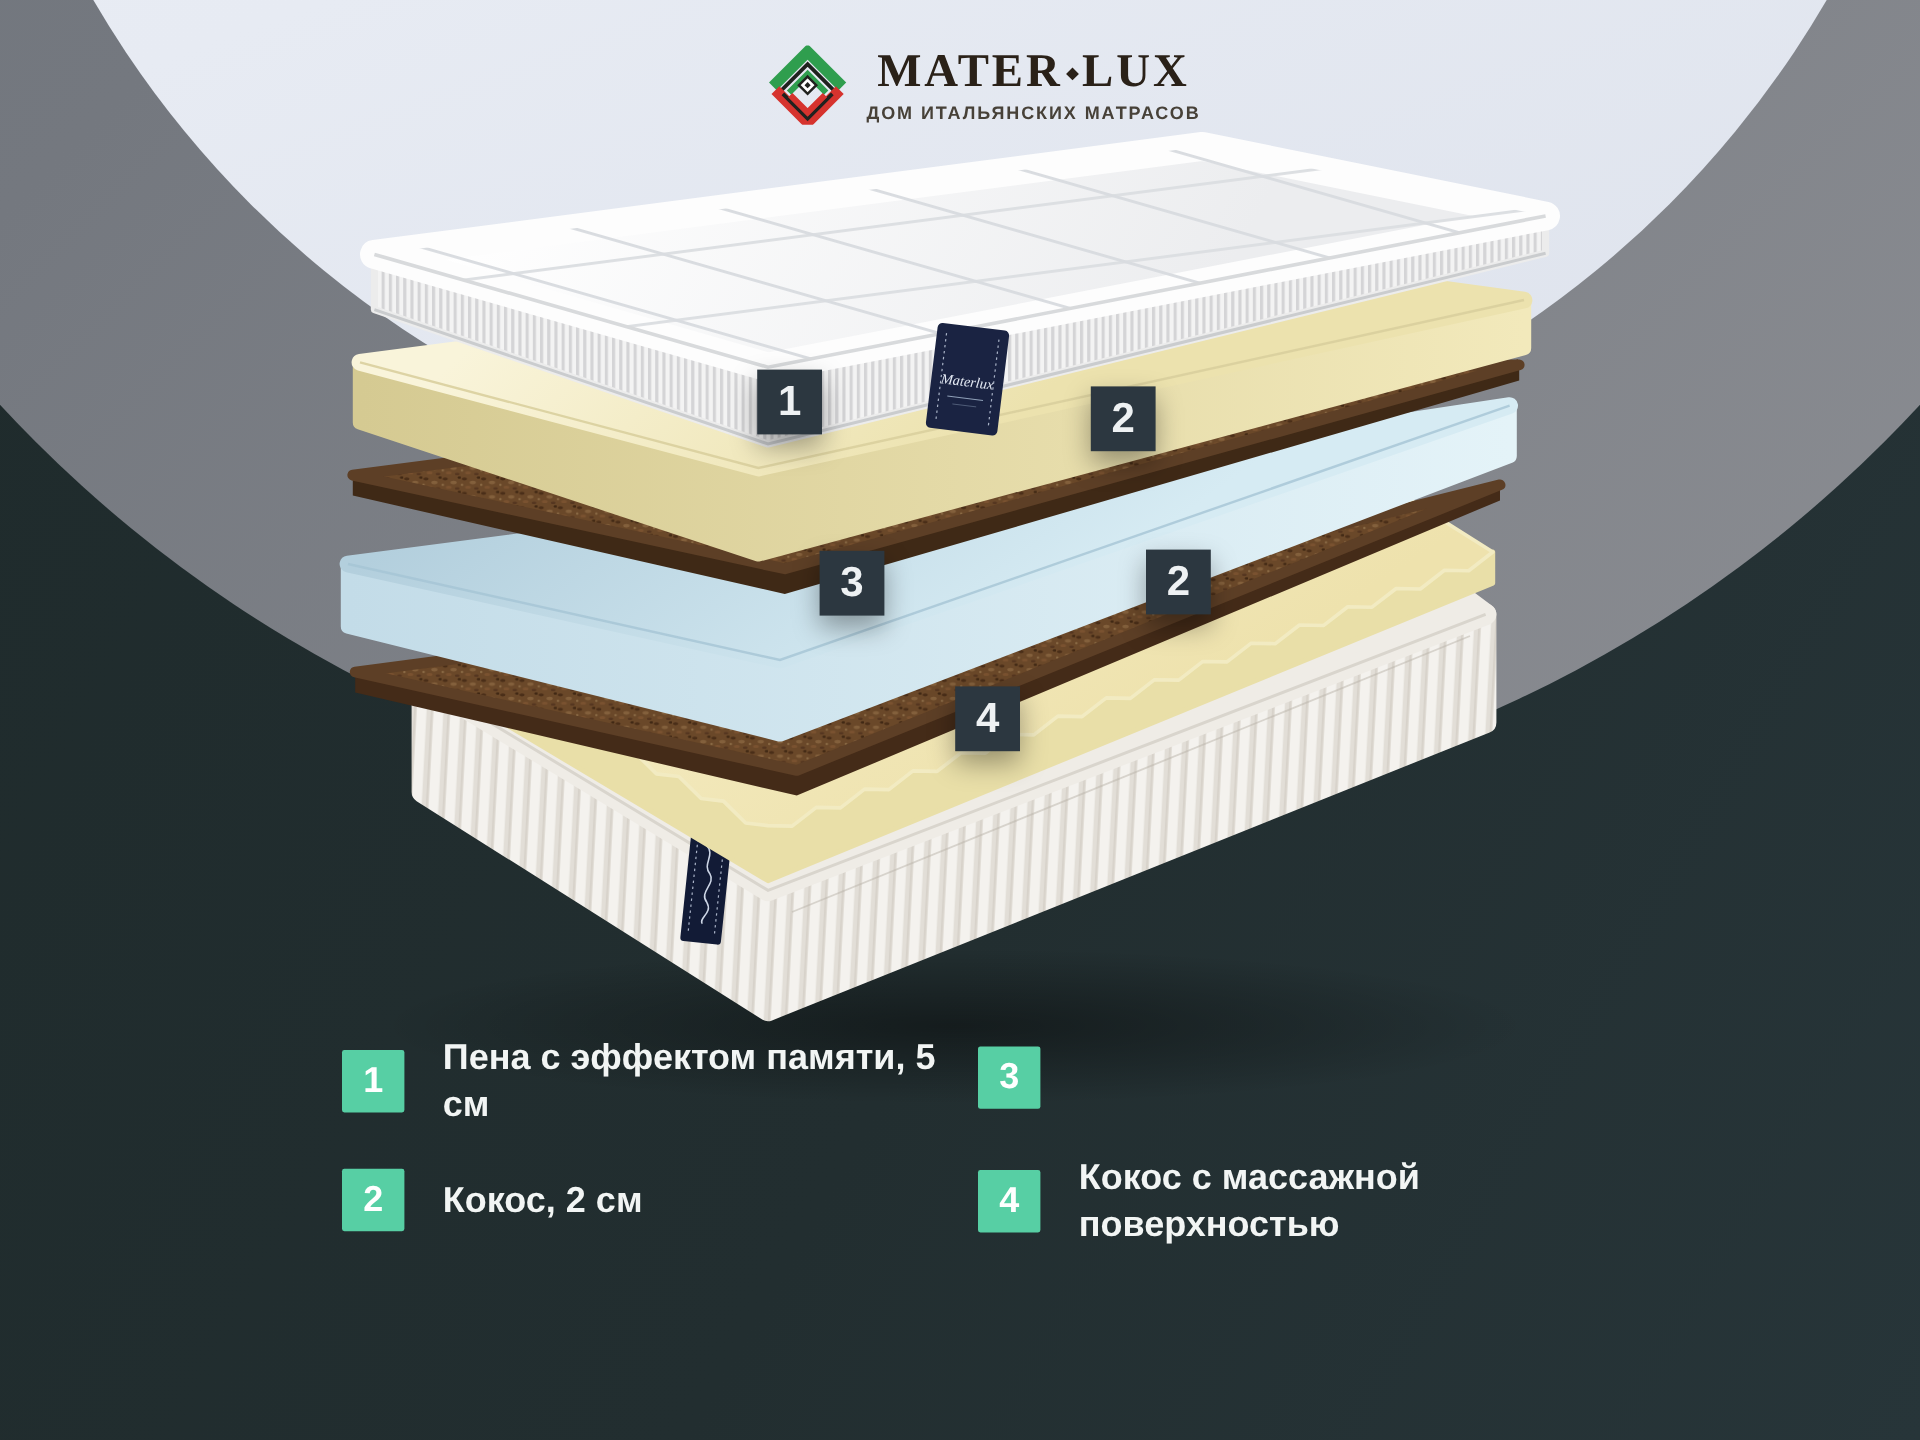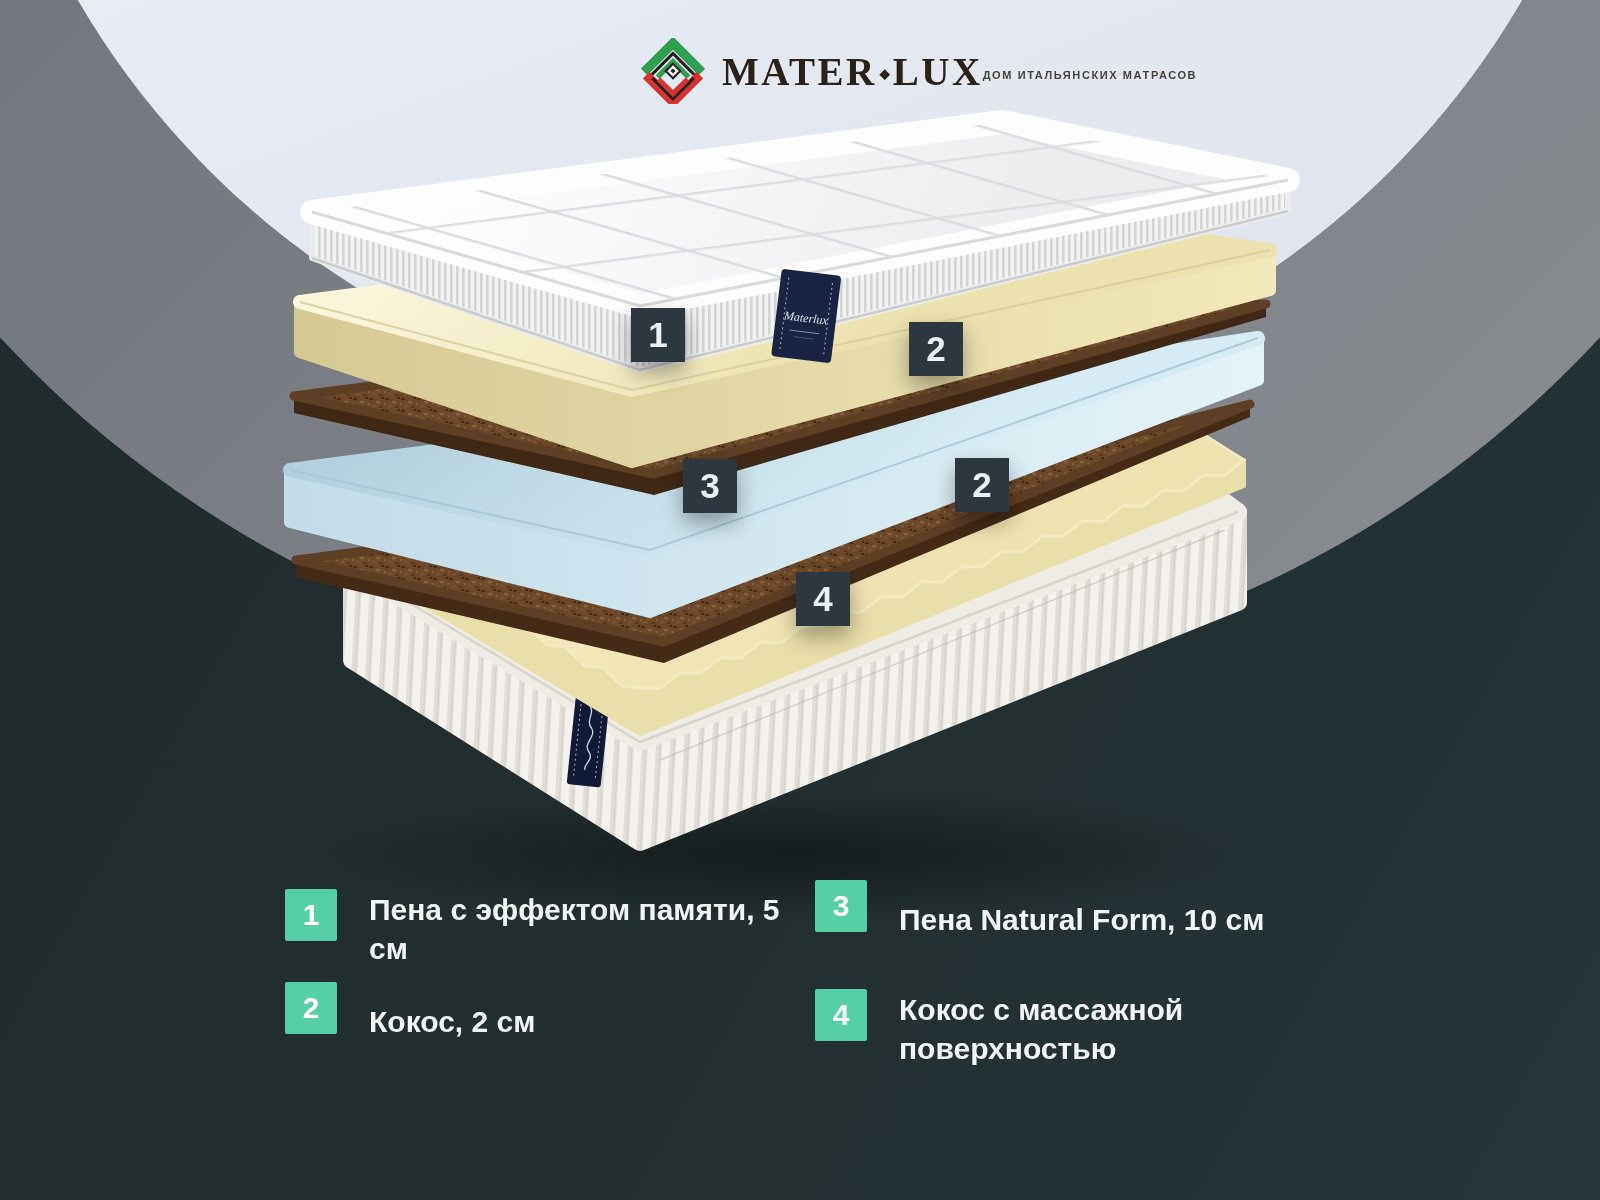--- a/index.html
+++ b/index.html
@@ -13,48 +13,48 @@
   .bg-circle.gray{
     left:-290px;top:-1493px;width:2180px;height:2180px;
     background:linear-gradient(135deg,#68717a 0%,#74787f 45%,#8e9095 100%);
   }
   .bg-circle.light{
     left:-36px;top:-1257px;width:1672px;height:1672px;
     background:linear-gradient(160deg,#eef1f7 0%,#e7ebf3 60%,#dde2ec 100%);
   }
   
   .logo{position:absolute;left:640px;top:38px;display:flex;align-items:center;gap:16px;}
-  .logo-text{display:flex;flex-direction:row;align-items:center;}
+  .logo-text{display:flex;flex-direction:column;align-items:center;}
   .brand{
     font-family:"Liberation Serif",serif;font-size:39px;font-weight:700;
     color:#2a2118;letter-spacing:2.5px;line-height:1;white-space:nowrap;
   }
   .brand .sep{font-size:13px;vertical-align:7px;letter-spacing:0;padding:0 3px;color:#2a2118;}
   .tagline{
-    margin-top:7px;font-size:11px;font-weight:700;color:#474138;
+    margin-top:7px;font-size:15px;font-weight:700;color:#474138;
     letter-spacing:1.6px;white-space:nowrap;
   }
   
   .mattress{position:absolute;left:0;top:0;width:1600px;height:1200px;}
   
   .callout{
     position:absolute;width:54px;height:54px;background:#2c3740;
     display:flex;align-items:center;justify-content:center;
     color:#eef1f3;font-size:35px;font-weight:700;
     box-shadow:0 10px 22px rgba(0,0,0,.35);
   }
   
   .legend-item{position:absolute;display:flex;align-items:center;gap:32px;}
   .legend-num{
     flex:0 0 auto;width:52px;height:52px;background:#57cfa4;border-radius:2px;
     display:flex;align-items:center;justify-content:center;
     color:#ffffff;font-size:30px;font-weight:700;
   }
   .legend-label{
-    font-size:30px;line-height:39px;font-weight:700;color:#f2f5f4;max-width:420px;margin-top:28px;
+    font-size:30px;line-height:39px;font-weight:700;color:#f2f5f4;max-width:420px;
   }
 </style>
 </head>
 <body>
 
 <div class="stage">
 
   <div class="bg-circle gray"></div>
   <div class="bg-circle light"></div>
 
@@ -209,20 +209,19 @@
   <div class="legend-item" style="left:285px;top:862px;">
     <div class="legend-num">1</div>
     <div class="legend-label">Пена с эффектом памяти, 5 см</div>
   </div>
   <div class="legend-item" style="left:285px;top:974px;">
     <div class="legend-num">2</div>
     <div class="legend-label">Кокос, 2 см</div>
   </div>
   <div class="legend-item" style="left:815px;top:872px;">
     <div class="legend-num">3</div>
-    <div class="legend-label">Пена Natural Form, 10 см</div>
   </div>
   <div class="legend-item" style="left:815px;top:962px;">
     <div class="legend-num">4</div>
     <div class="legend-label">Кокос с массажной поверхностью</div>
   </div>
 
 </div>
 
 </body></html>

